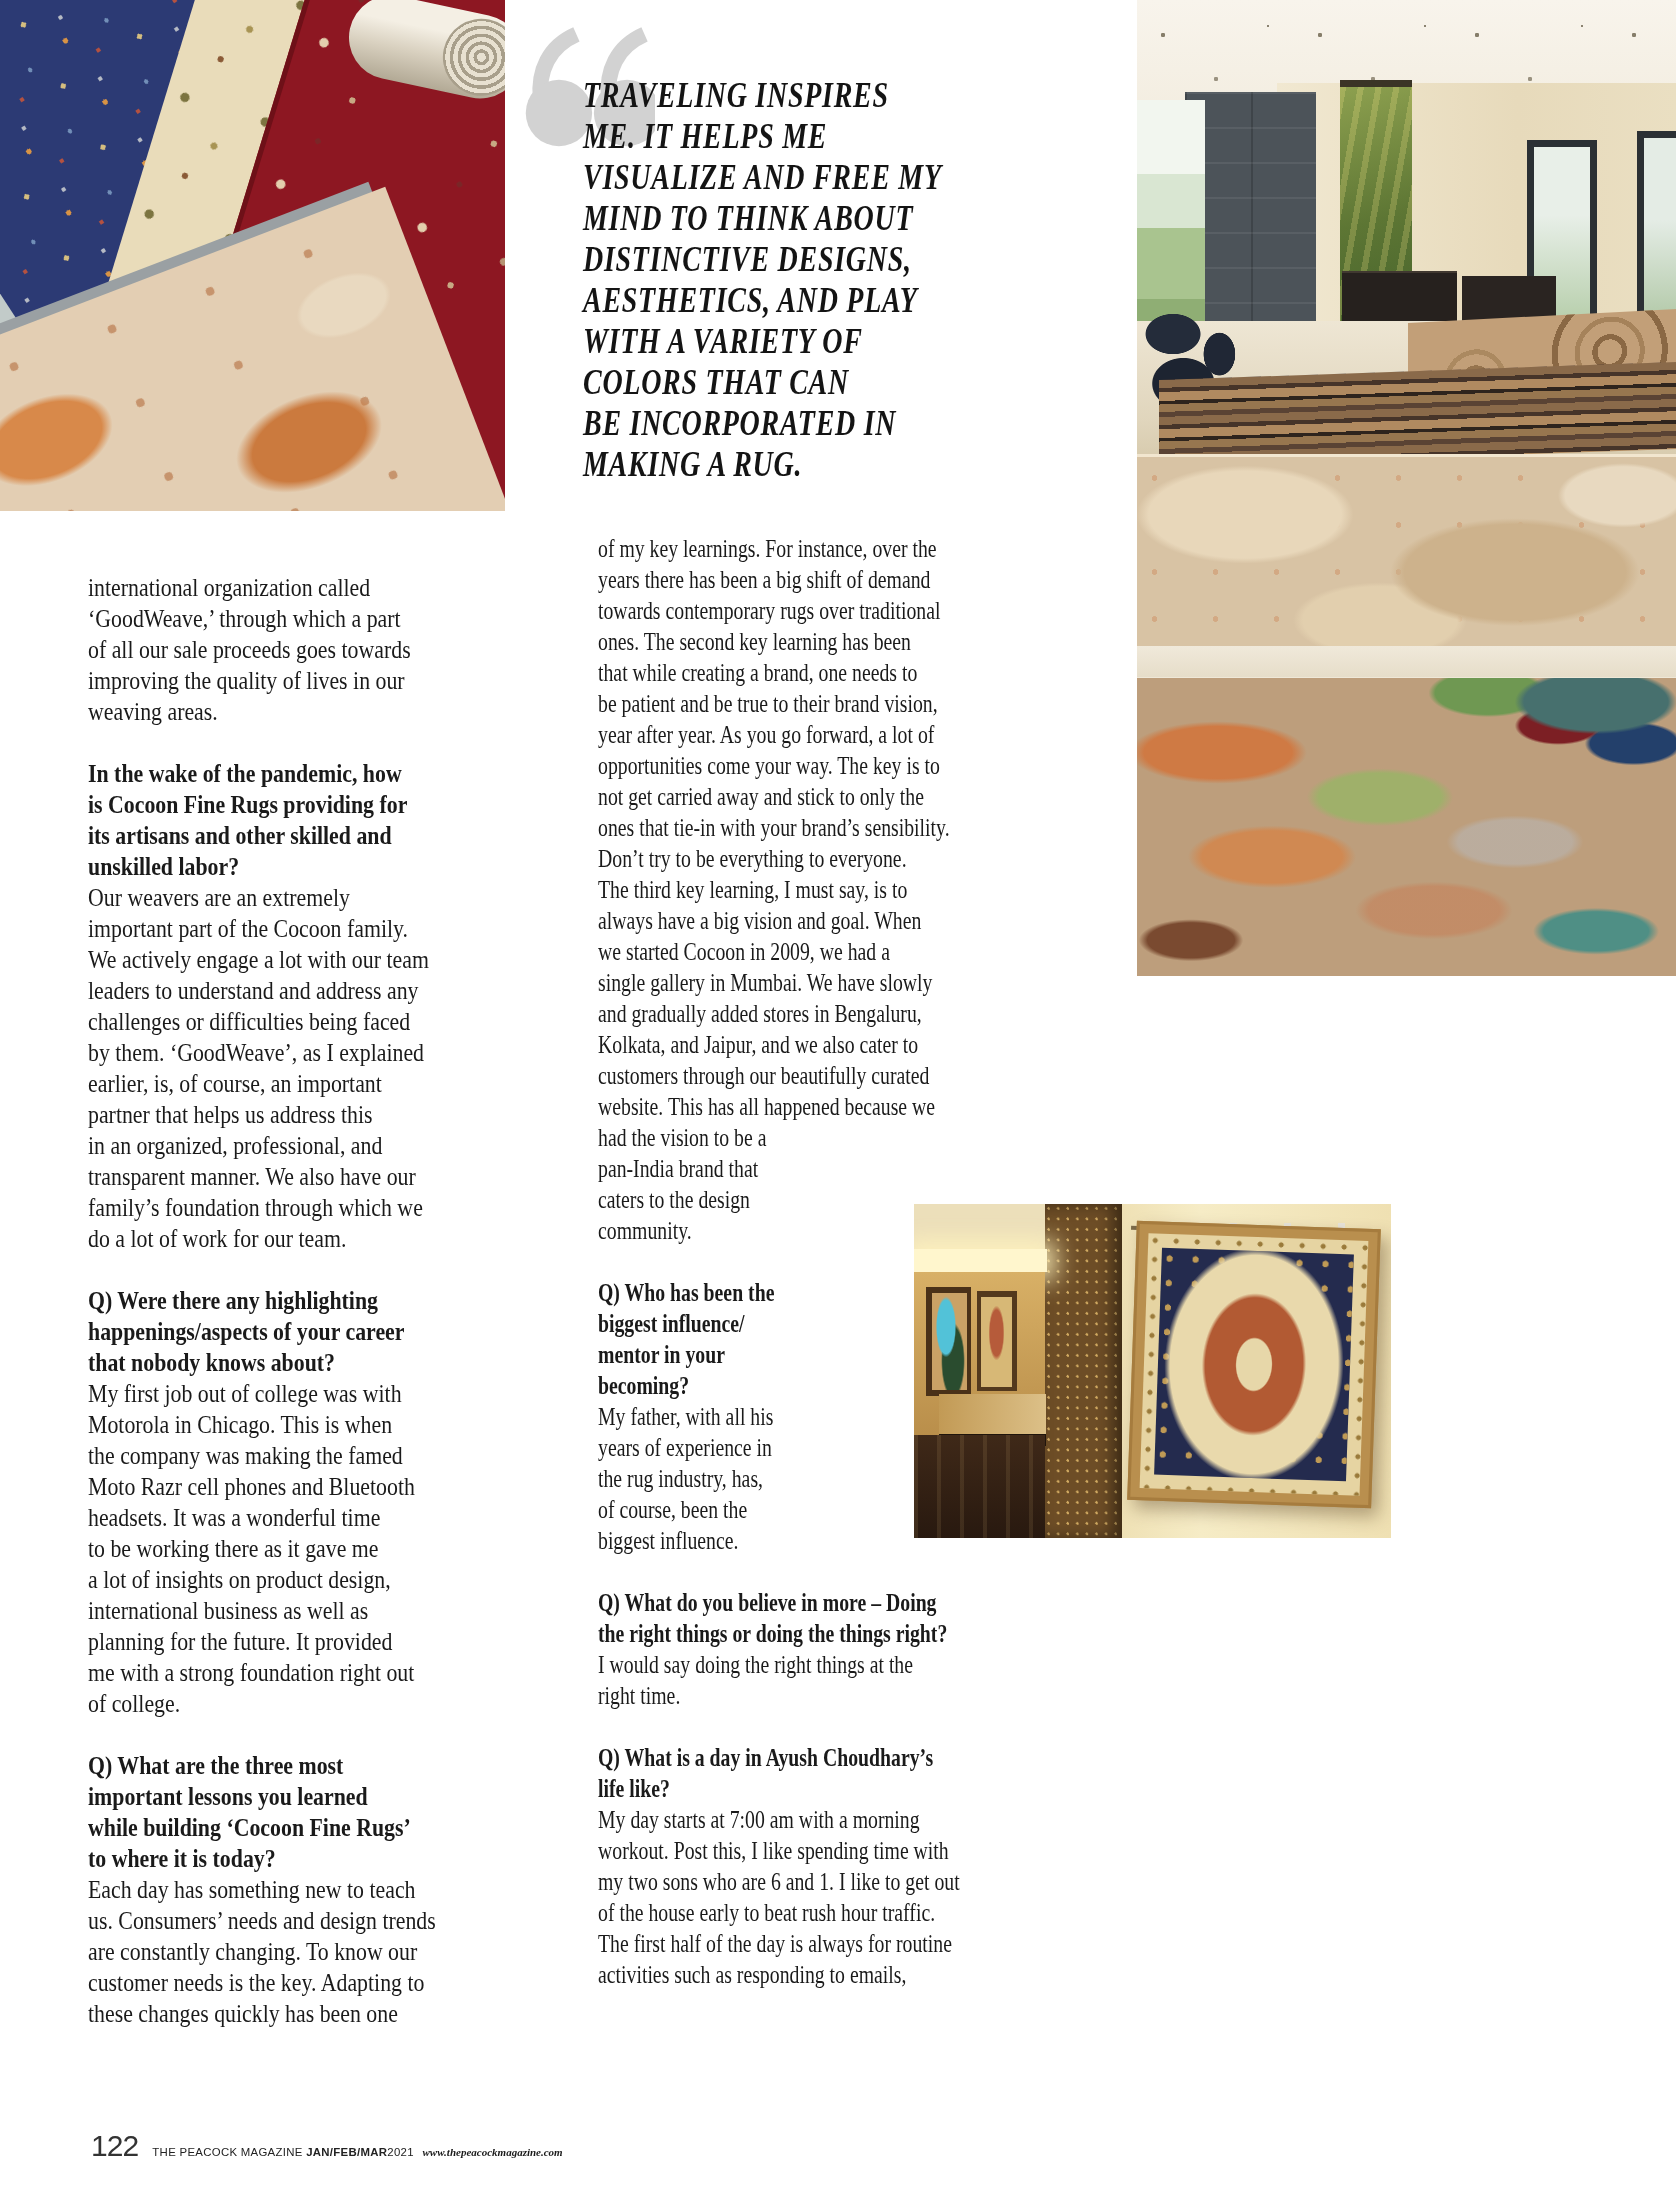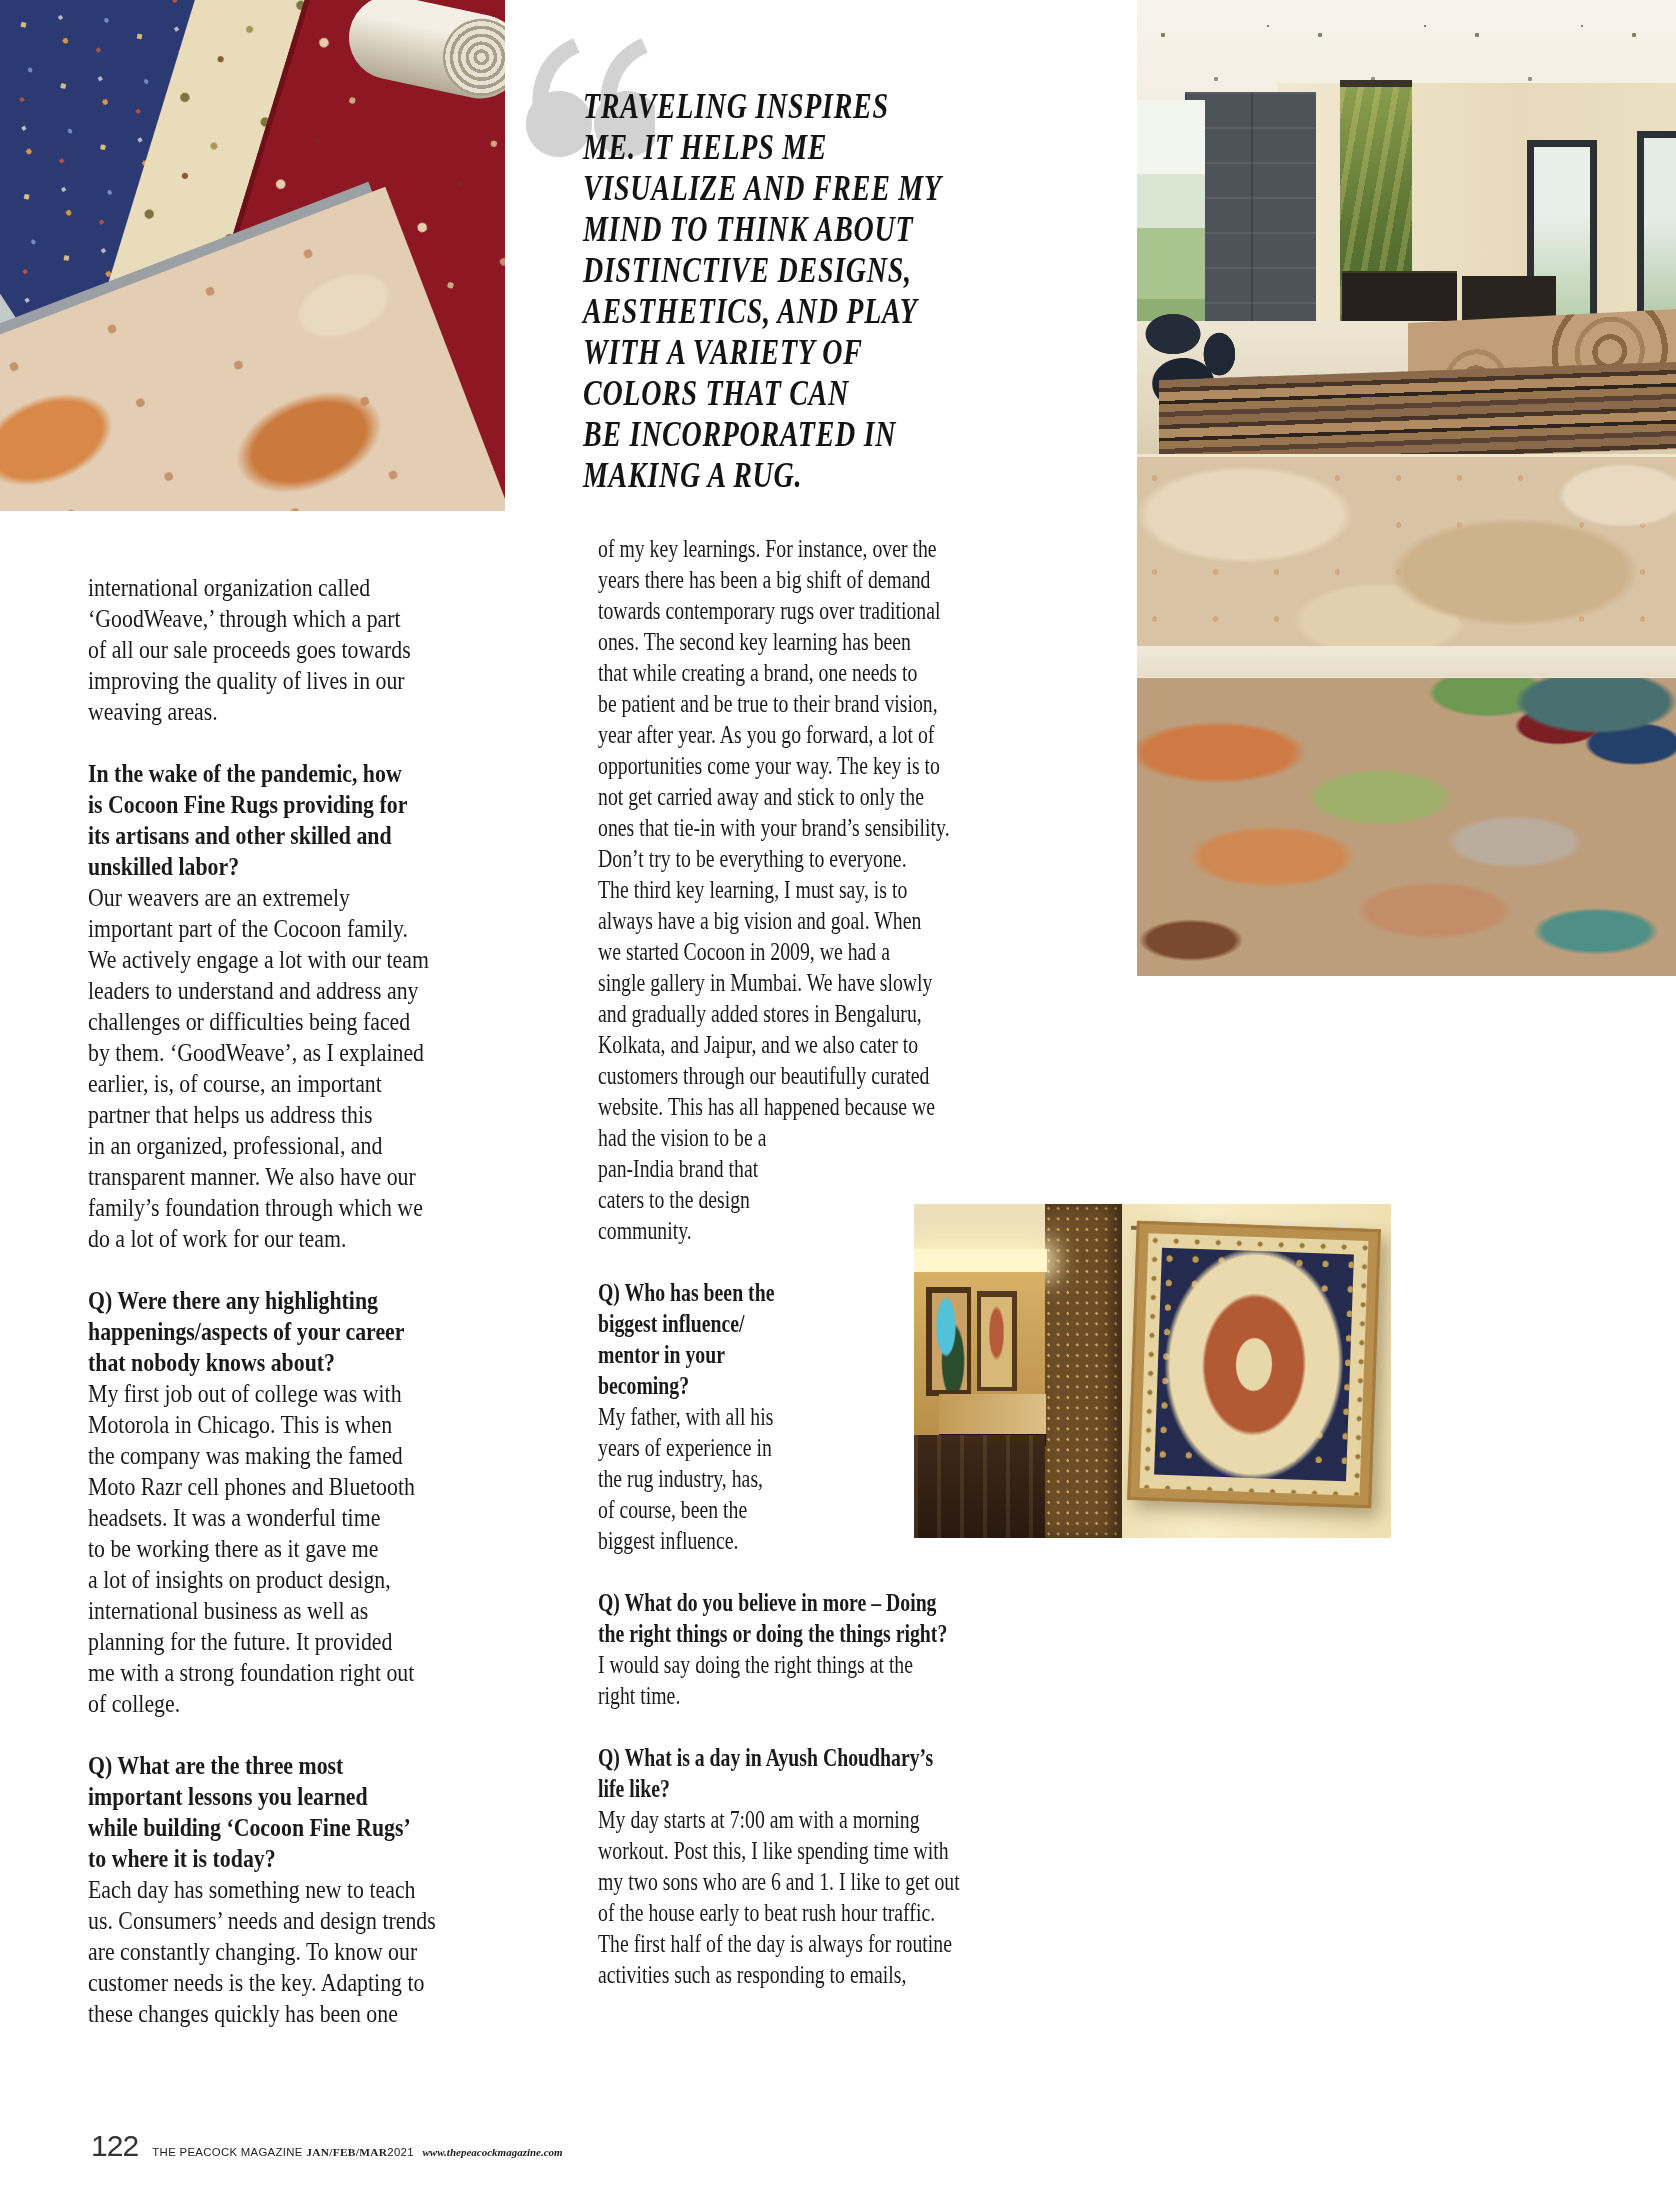--- a/index.html
+++ b/index.html
@@ -44,21 +44,21 @@
   .lp-orange{left:-70px;top:271px;width:542px;height:384px;transform:rotate(-21deg);
     background-color:#e3ceb3;box-shadow:-14px -10.5px 0 0 #9aa0a3;
     background-image:radial-gradient(ellipse 114px 70px at 25% 30%,#d8894a 0 50%,transparent 60%),
       radial-gradient(ellipse 131px 79px at 70% 55%,#cb7a3e 0 45%,transparent 58%),
       radial-gradient(ellipse 96px 61px at 45% 80%,#b7ab97 0 50%,transparent 60%),
       radial-gradient(ellipse 79px 48px at 85% 25%,#e9d9c0 0 55%,transparent 62%),
       radial-gradient(circle 7px at 26px 35px,rgba(170,90,40,.5) 60%,transparent 66%);
     background-size:100% 100%,100% 100%,100% 100%,100% 100%,105px 79px;}
 
   
-  .pullquote{position:absolute;left:524px;top:21px;width:507px;height:507px;}
+  .pullquote{position:absolute;left:524px;top:10px;width:507px;height:507px;}
   .pq-glyph{position:absolute;left:0;top:5.2px;}
   .pq-text{position:absolute;left:59px;top:65px;font-size:35px;line-height:41px;font-weight:bold;
     font-style:italic;white-space:pre;transform:scaleX(.8);transform-origin:0 0;color:#141414;
     letter-spacing:0.9px;}
 
   
   .rp{left:1137px;top:0;width:540px;height:976px;background:#efe8d8;}
   .rp-ceiling{left:0;top:0;width:540px;height:188px;background-color:#f6f1e6;
     background-image:radial-gradient(circle 2.6px at 26px 35px,#867e6a 80%,transparent 85%),
       radial-gradient(circle 2.6px at 79px 79px,#9a9280 80%,transparent 85%),
@@ -159,21 +159,21 @@
     transform-origin:0 0;font-weight:normal;}
   .col h3{font-weight:bold;}
   .col-left p,.col-left h3{transform:scaleX(.84);}
   .col-mid p,.col-mid h3{transform:scaleX(.76);}
   .gap{margin-bottom:31px !important;}
 
   
   .footer{position:absolute;left:91px;top:2129px;display:flex;align-items:baseline;color:#2a2a2a;text-align:right;}
   .pgnum{font-family:"Liberation Sans",sans-serif;font-size:30px;letter-spacing:-0.9px;color:#333;}
   .mag{font-family:"Liberation Sans",sans-serif;font-size:11.4px;letter-spacing:0.3px;margin-left:14px;color:#222;}
-  .mag b{font-weight:bold;font-family:Liberation Serif, serif;}
+  .mag b{font-weight:bold;}
   .site{font-family:"Liberation Serif",serif;font-style:italic;font-weight:bold;font-size:11px;
     margin-left:8.7px;color:#1a1a1a;}
 </style>
 </head>
 <body>
 
 <div class="page">
 
   <div class="photo lp">
     <div class="lp-light"></div>

